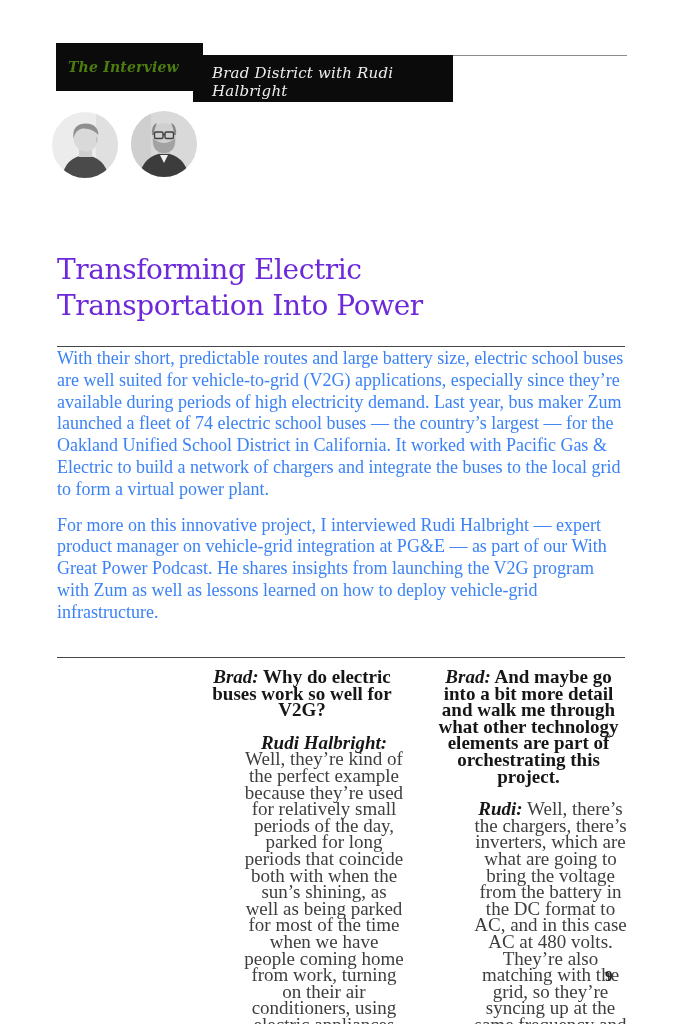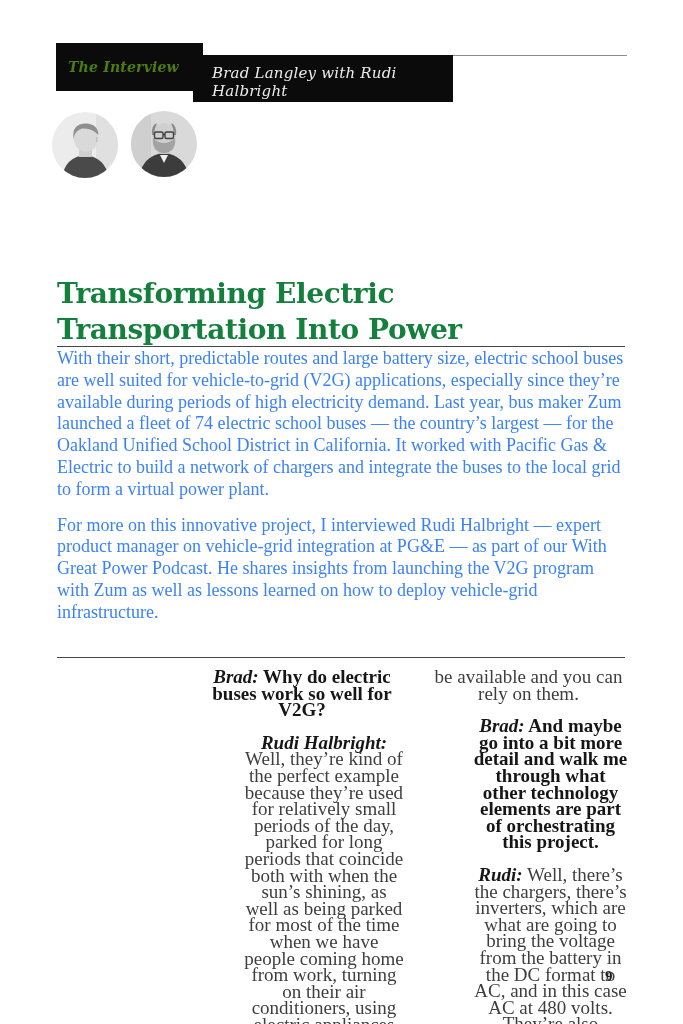--- a/index.html
+++ b/index.html
@@ -30,24 +30,24 @@
   .header-rule { position: absolute; left: 453px; top: 55px; width: 174px; height: 1px; background: #8c8c8c; }
 
   
   .avatar { position: absolute; width: 66px; height: 66px; }
   .avatar-1 { left: 52px; top: 112px; }
   .avatar-2 { left: 131px; top: 111px; }
   .avatar svg { display: block; width: 100%; height: 100%; }
 
   
   .title {
-    position: absolute; left: 57px; top: 276px; width: 480px;
+    position: absolute; left: 57px; top: 252px; width: 480px;
     font-family: "DejaVu Serif", serif;
-    font-weight: 700; font-size: 28px; line-height: 36px;
-    letter-spacing: -0.4px; color: #15803d;
+    font-weight: 400; font-size: 28px; line-height: 36px;
+    letter-spacing: -0.4px; color: #6d28d9;
   }
 
   
   .rule { position: absolute; left: 57px; width: 568px; height: 1px; background: #454545; }
   .rule-title { top: 346px; }
   .rule-columns { top: 657px; }
 
   
   .intro {
     position: absolute; left: 57px; top: 348px; width: 567px;
@@ -74,21 +74,21 @@
 </style>
 </head>
 <body>
 
 <div class="page">
 
   <div class="bar bar-kicker">
     <span class="kicker-text">The Interview</span>
   </div>
   <div class="bar bar-byline">
-    <span class="byline-text">Brad Langley with Rudi Halbright</span>
+    <span class="byline-text">Brad District with Rudi Halbright</span>
   </div>
   <div class="header-rule"></div>
 
   <div class="avatar avatar-1">
     <svg viewBox="0 0 66 66">
       <defs>
           <clipPath id="clipA">
             <circle cx="33" cy="33" r="33"></circle>
           </clipPath>
         </defs>
@@ -140,20 +140,19 @@
   </section>
 
   <div class="rule rule-columns"></div>
 
   <div class="col col-left">
     <p class="q"><span class="speaker">Brad:</span> <span>Why do electric buses work so well for V2G?</span></p>
     <p class="a"><span class="speaker">Rudi Halbright:</span> <span>Well, they’re kind of the perfect example because they’re used for relatively small periods of the day, parked for long periods that coincide both with when the sun’s shining, as well as being parked for most of the time when we have people coming home from work, turning on their air conditioners, using electric appliances in their kitchens, and more. And so they’re pretty much done by around 4:00 PM on a typical day, and then even better in the summer, they’re scarcely used at all. They’re also very predictable because they have fixed routes. You know when it’s going to</span></p>
   </div>
 
   <div class="col col-right">
-    <p class="a">be available and you can rely on them.</p>
     <p class="q"><span class="speaker">Brad:</span> <span>And maybe go into a bit more detail and walk me through what other technology elements are part of orchestrating this project.</span></p>
     <p class="a"><span class="speaker">Rudi:</span> <span>Well, there’s the chargers, there’s inverters, which are what are going to bring the voltage from the battery in the DC format to AC, and in this case AC at 480 volts. They’re also matching with the grid, so they’re syncing up at the same frequency and they’re somewhat dynamic in their ability to do that. So as the grid fluctuates, they can match it and meet it where it</span></p>
   </div>
 
   <div class="folio">9</div>
 
 </div>
 
 </body></html>

